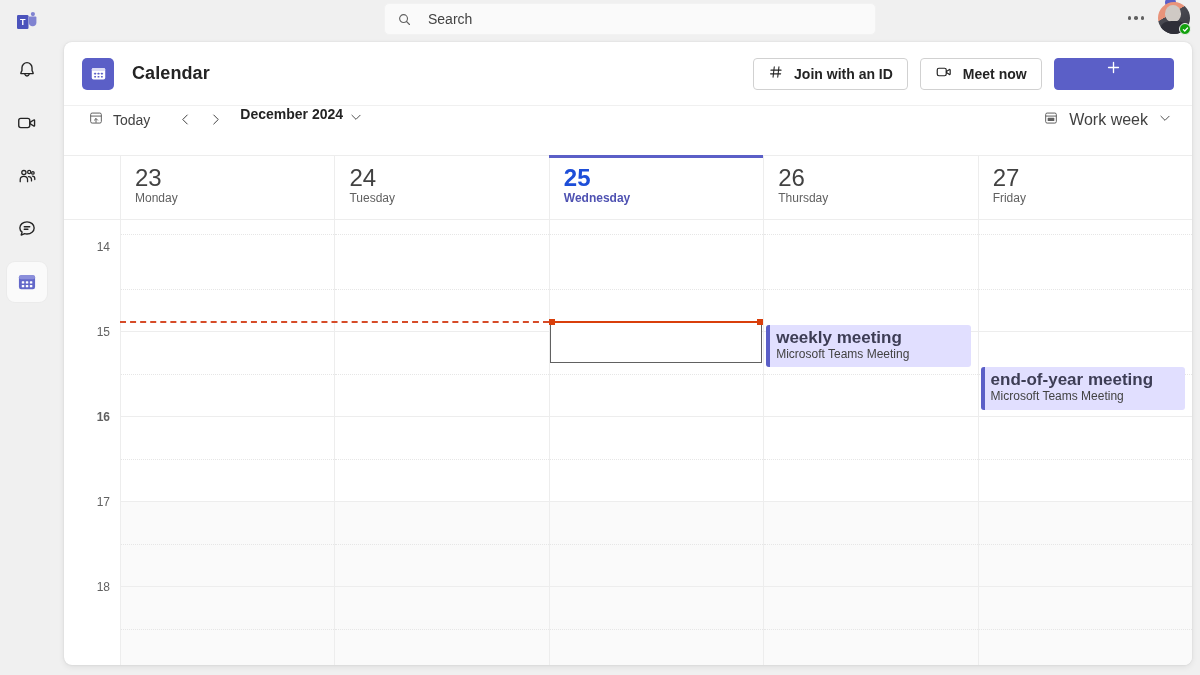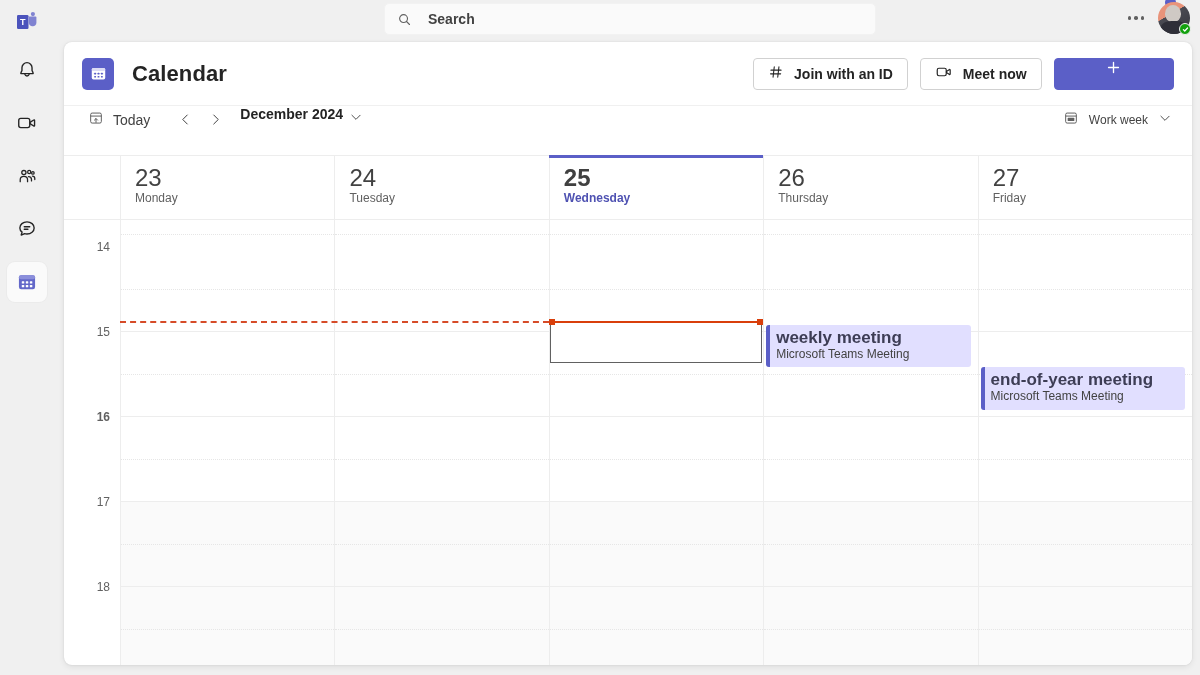--- a/index.html
+++ b/index.html
@@ -24,21 +24,21 @@
     border-radius: 8px; cursor: pointer; position: relative;
   }
   .rail-btn.active { background: #fafafa; box-shadow: 0 0 0 1px #ebebeb; }
   .rail-btn svg { display: block; }
 
   
   #top-bar { position: absolute; left: 54px; top: 0; right: 0; height: 38px; }
   #search-box {
     position: absolute; left: 330px; top: 3px; width: 492px; height: 32px;
     background: #fafafa; border: 1px solid #f2f2f2; border-radius: 5px;
-    display: flex; align-items: center; padding: 0 12px; cursor: text; font-weight: bold;
+    display: flex; align-items: center; padding: 0 12px; cursor: text;
   }
   #search-icon { flex: 0 0 auto; display:flex; margin-right: 16px; }
   #search-input-text { font-size: 14px; color: #424242; }
   #topbar-right { position: absolute; right: 10px; top: 2px; display: flex; align-items: center; gap: 10px; }
   #more-dots { display: flex; gap: 3px; align-items: center; padding: 6px 4px; cursor: pointer; }
   #more-dots i { width: 3.5px; height: 3.5px; border-radius: 50%; background: #616161; display: block; }
   #avatar-wrap { position: relative; width: 32px; height: 32px; cursor: pointer; }
   #avatar {
     width: 32px; height: 32px; border-radius: 50%; overflow: hidden;
     background: linear-gradient(150deg,#e8937a 0%,#e8937a 38%,#4a4a52 39%,#35353d 100%);
@@ -71,21 +71,21 @@
 
   
   #card-header {
     height: 64px; display: flex; align-items: center;
     padding: 0 18px 0 18px; border-bottom: 1px solid #f0f0f0;
   }
   #app-icon-tile {
     width: 32px; height: 32px; border-radius: 5px; background: #5b5fc7;
     display: flex; align-items: center; justify-content: center; flex: 0 0 auto;
   }
-  #page-title { font-size: 22px; font-weight: bold; color: #242424; margin-left: 18px; letter-spacing: .1px; }
+  #page-title { font-size: 18px; font-weight: bold; color: #242424; margin-left: 18px; letter-spacing: .1px; }
   #header-actions { margin-left: auto; display: flex; align-items: center; gap: 12px; }
   .hbtn {
     height: 32px; border-radius: 4px; border: 1px solid #d1d1d1; background: #fff;
     display: flex; align-items: center; gap: 10px; padding: 0 14px;
     font-size: 14px; font-weight: bold; color: #242424; cursor: pointer; white-space: nowrap;
   }
   .hbtn.primary { background: #5b5fc7; border-color: #5b5fc7; color: #ffffff; padding: 0 16px; flex-direction: column; }
   .hbtn .lbl { line-height: 1; }
 
   
@@ -93,32 +93,32 @@
     height: 50px; display: flex; align-items: flex-start; padding: 0 18px 0 22px;
     border-bottom: 1px solid #ededed;
   }
   #today-btn { display: flex; align-items: center; gap: 9px; cursor: pointer; padding: 4px 2px; }
   #today-label { font-size: 14px; color: #424242; }
   .navchev { width: 30px; height: 30px; display: flex; align-items: center; justify-content: center; cursor: pointer; }
   #prev-chev { margin-left: 18px; }
   #month-label { font-size: 14px; font-weight: bold; color: #242424; margin-left: 10px; }
   #month-dd { width: 26px; height: 26px; display:flex; align-items:center; justify-content:center; cursor: pointer; }
   #view-picker { margin-left: auto; display: flex; align-items: center; gap: 10px; cursor: pointer; padding: 4px 2px; }
-  #view-label { font-size: 12px; color: #424242; }
+  #view-label { font-size: 16px; color: #424242; }
 
   
   #dayhead-row { display: flex; height: 64px; border-bottom: 1px solid #ededed; }
   #dayhead-gutter { width: 56px; flex: 0 0 56px; }
   .dayhead {
     flex: 1 1 0; border-left: 1px solid #ededed; padding: 8px 0 0 14px;
     position: relative;
   }
   .dayhead .num { font-size: 24px; color: #424242; line-height: 27px; font-weight: normal; }
   .dayhead .wd  { font-size: 12px; color: #616161; line-height: 15px; }
-  .dayhead.today .num { color: #404040; font-weight: bold; }
+  .dayhead.today .num { color: #1d4ed8; font-weight: bold; }
   .dayhead.today .wd  { color: #4f52b2; font-weight: bold; }
   .dayhead.today::before {
     content: ""; position: absolute; left: -1px; right: 0; top: -1px; height: 3px; background: #5b5fc7;
   }
 
   
   #grid-scroll { height: 445px; overflow: hidden; position: relative; }
   #grid { display: flex; position: relative; }
   #time-gutter { width: 56px; flex: 0 0 56px; position: relative; }
   .time-label {

